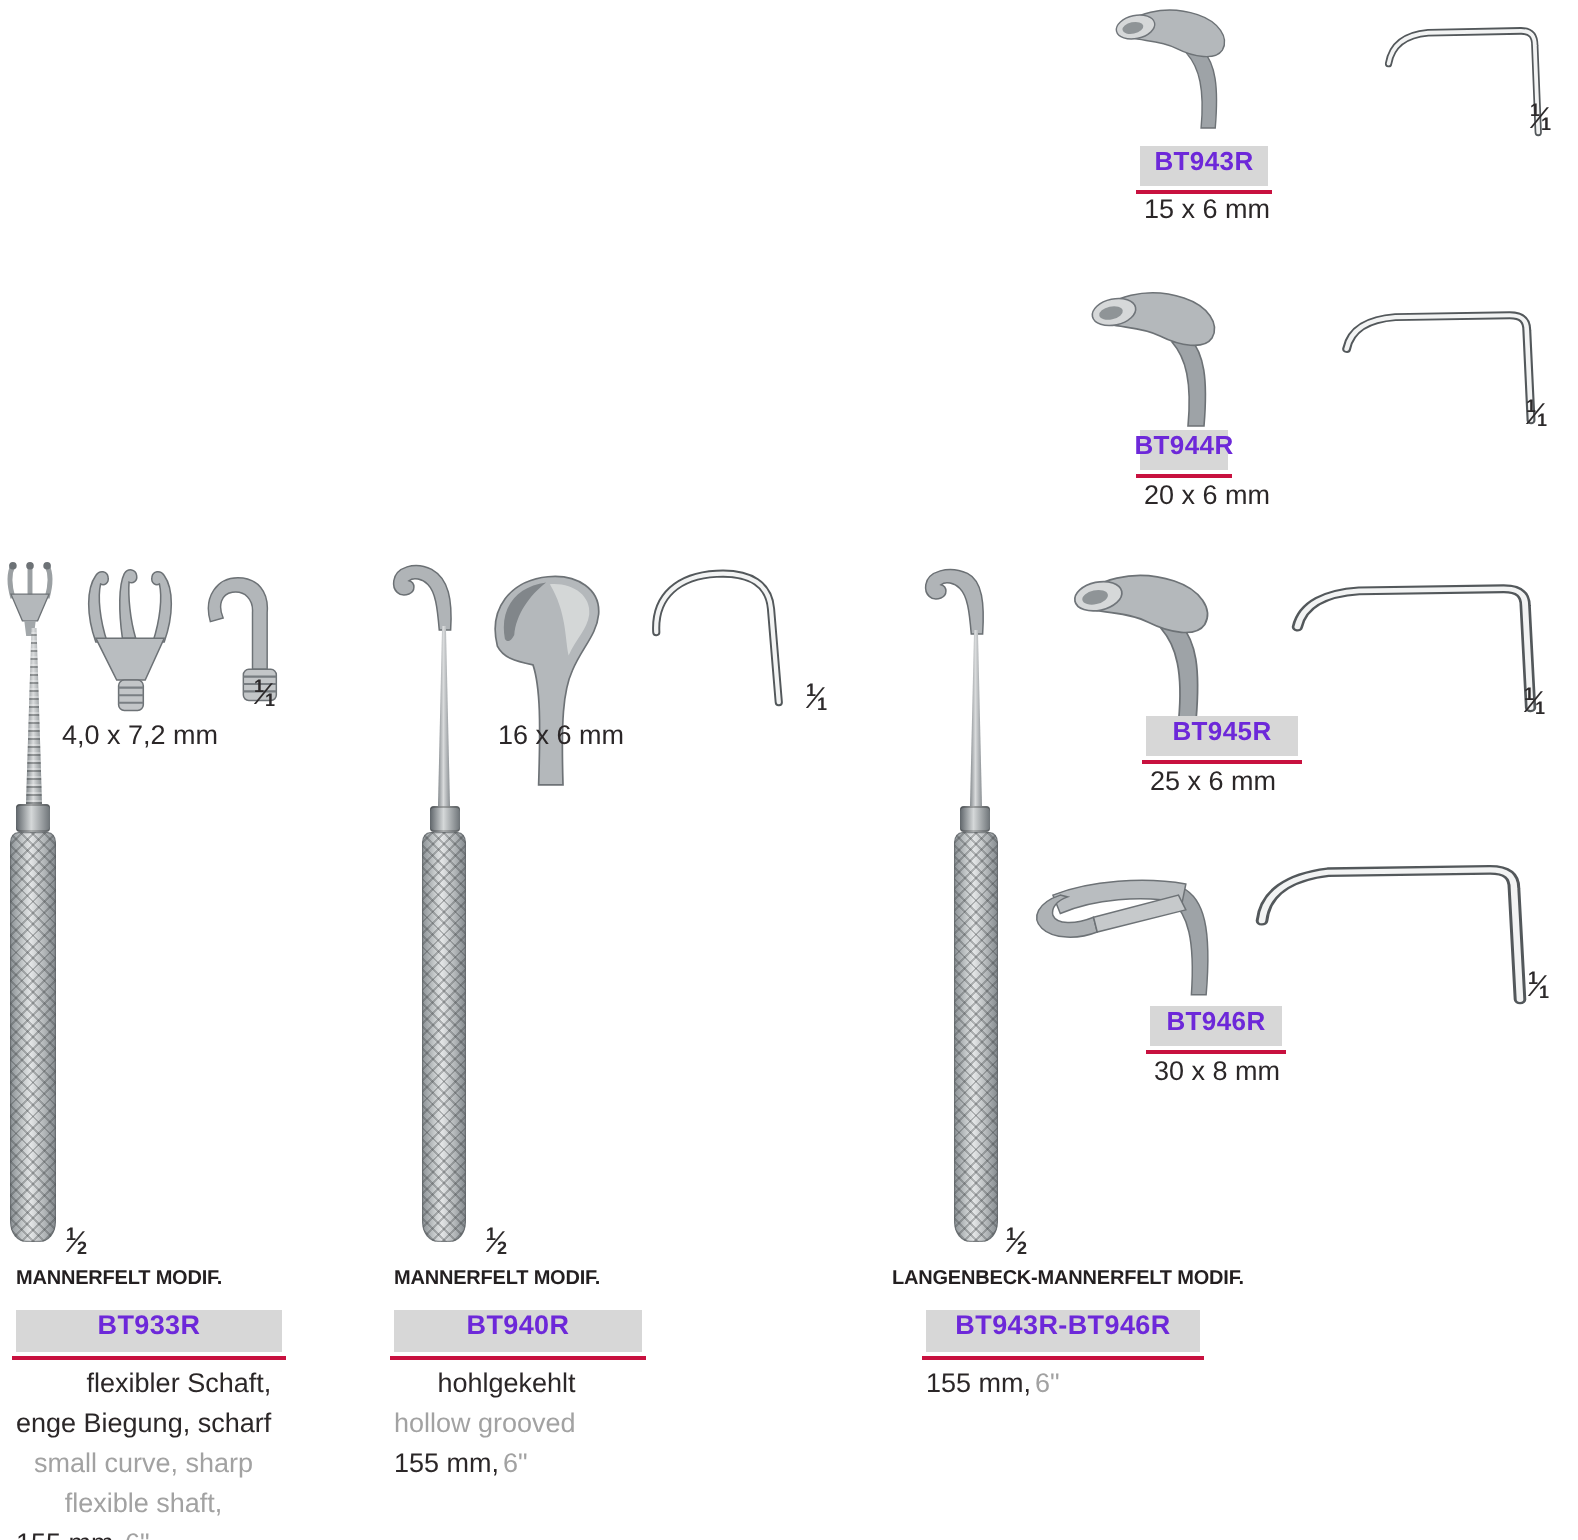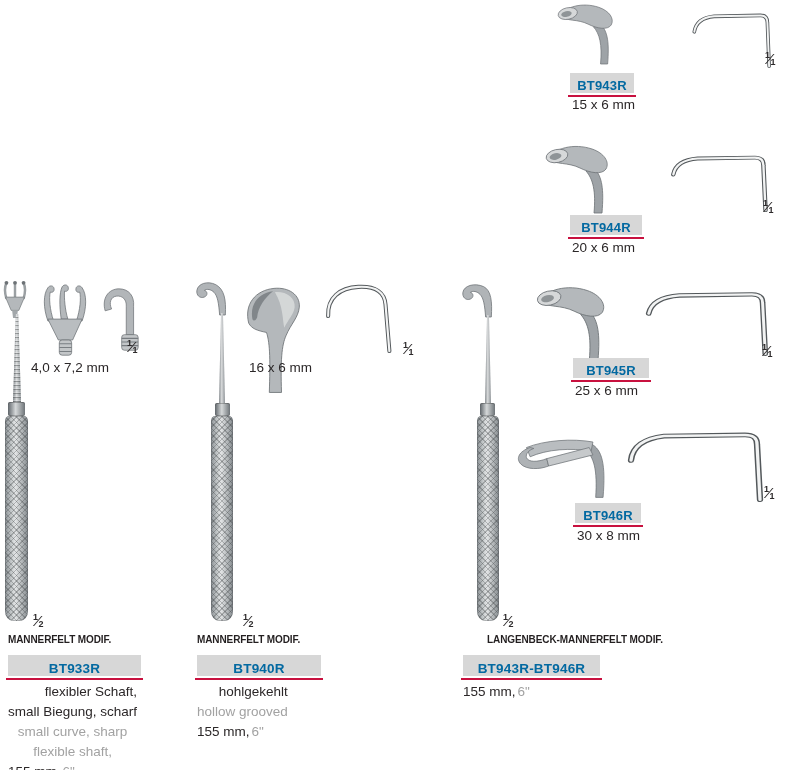--- a/index.html
+++ b/index.html
@@ -10,22 +10,22 @@
     --outline:#6d7276;
     --metal:#b4b8bb;
   }
   html,body{margin:0;padding:0;background:#fff;}
   body{font-family:"Liberation Sans",sans-serif;color:var(--ink);}
   .page{position:relative;width:789px;height:770px;background:#fff;overflow:hidden;}
   .abs{position:absolute;}
   
   .code-badge{
     position:absolute;height:20px;background:var(--badge);
-    display:flex;align-items:flex-end;justify-content:center;
-    font-size:13px;font-weight:bold;color:#0369a1;letter-spacing:.2px;
+    display:flex;align-items:flex-start;justify-content:center;
+    font-size:13px;font-weight:bold;color:#6d28d9;letter-spacing:.2px;
   }
   .code-badge::after{
     content:"";position:absolute;left:-2px;right:-2px;bottom:-4px;height:2px;background:var(--red);
   }
   .code-badge.big{height:21px;font-size:13.5px;}
   .dim{position:absolute;font-size:13.5px;color:var(--ink);white-space:nowrap;}
   .heading{position:absolute;font-size:10px;font-weight:bold;letter-spacing:-.1px;color:#231f20;white-space:nowrap;}
   .desc{position:absolute;font-size:13.5px;line-height:20px;white-space:nowrap;}
   .desc .de{color:var(--ink);text-align:right;}
   .desc .en{color:var(--gray-text);text-align:center;}
@@ -90,21 +90,21 @@
       <path d="M55,26 C62,34 64,46 62,70 L54,70 C56,48 53,36 46,28 Z" fill="#9ea3a7" stroke="#6d7276" stroke-width="0.8"></path>
       <path d="M8,16 C14,5 34,0 52,6 C64,10 70,19 66,26 C62,32 50,30 40,25 C28,19 16,22 8,16 Z" fill="#b4b8bb" stroke="#6d7276" stroke-width="0.8"></path>
       <ellipse cx="17" cy="13" rx="11" ry="6.5" transform="rotate(-12 17 13)" fill="#d6d8d9" stroke="#70757a" stroke-width="0.8"></ellipse>
       <ellipse cx="15.5" cy="13.5" rx="6" ry="3.2" transform="rotate(-12 15.5 13.5)" fill="#8f9497"></ellipse>
     </svg>
     <svg class="abs" style="left:668px;top:152px;" width="106" height="60" viewBox="0 0 100 64" preserveAspectRatio="none">
       <path d="M5,24 C7,13 16,8 28,7 L82,6 C88,6 90,9 90,14 L92,62" fill="none" stroke="#53585b" stroke-width="4.2" stroke-linecap="round"></path>
       <path d="M5,24 C7,13 16,8 28,7 L82,6 C88,6 90,9 90,14 L92,62" fill="none" stroke="#f2f3f3" stroke-width="2.2" stroke-linecap="round"></path>
     </svg>
     <span class="frac" style="left:763px;top:198px;"><span class="fn">1</span><span class="sl">⁄</span><span class="fd">1</span></span>
-    <div class="code-badge" style="left:570px;top:215px;width:72px;">
+    <div class="code-badge" style="left:570px;top:215px;width:44px;">
         <span>BT944R</span>
       </div>
     <div class="dim" style="left:572px;top:240px;">20 x 6 mm</div>
   </div>
 
   <div>
     <svg class="abs" style="left:528px;top:284px;" width="114" height="76" viewBox="0 0 100 70">
       <path d="M55,26 C62,34 64,46 62,70 L54,70 C56,48 53,36 46,28 Z" fill="#9ea3a7" stroke="#6d7276" stroke-width="0.8"></path>
       <path d="M8,16 C14,5 34,0 52,6 C64,10 70,19 66,26 C62,32 50,30 40,25 C28,19 16,22 8,16 Z" fill="#b4b8bb" stroke="#6d7276" stroke-width="0.8"></path>
       <ellipse cx="17" cy="13" rx="11" ry="6.5" transform="rotate(-12 17 13)" fill="#d6d8d9" stroke="#70757a" stroke-width="0.8"></ellipse>
@@ -206,41 +206,41 @@
     <span class="frac" style="left:503px;top:612px;"><span class="fn">1</span><span class="sl">⁄</span><span class="fd">2</span></span>
   </div>
 
   <div>
     <div class="heading" style="left:8px;top:634px;">MANNERFELT MODIF.</div>
     <div class="code-badge big" style="left:8px;top:655px;width:133px;">
         <span>BT933R</span>
       </div>
     <div class="desc" style="left:8px;top:682px;">
       <div class="de">flexibler Schaft,</div>
-      <div class="de">small Biegung, scharf</div>
+      <div class="de">enge Biegung, scharf</div>
       <div class="en">small curve, sharp</div>
       <div class="en">flexible shaft,</div>
       <div class="sizeline"><span>155 mm,</span><span class="in">6"</span></div>
     </div>
   </div>
 
   <div>
     <div class="heading" style="left:197px;top:634px;">MANNERFELT MODIF.</div>
     <div class="code-badge big" style="left:197px;top:655px;width:124px;">
         <span>BT940R</span>
       </div>
     <div class="desc" style="left:197px;top:682px;">
       <div class="de">hohlgekehlt</div>
       <div class="en">hollow grooved</div>
       <div class="sizeline"><span>155 mm,</span><span class="in">6"</span></div>
     </div>
   </div>
 
   <div>
-    <div class="heading" style="left:487px;top:634px;">LANGENBECK-MANNERFELT MODIF.</div>
+    <div class="heading" style="left:446px;top:634px;">LANGENBECK-MANNERFELT MODIF.</div>
     <div class="code-badge big" style="left:463px;top:655px;width:137px;">
         <span>BT943R-BT946R</span>
       </div>
     <div class="desc" style="left:463px;top:682px;">
       <div class="sizeline"><span>155 mm,</span><span class="in">6"</span></div>
     </div>
   </div>
 
 </div>
 

